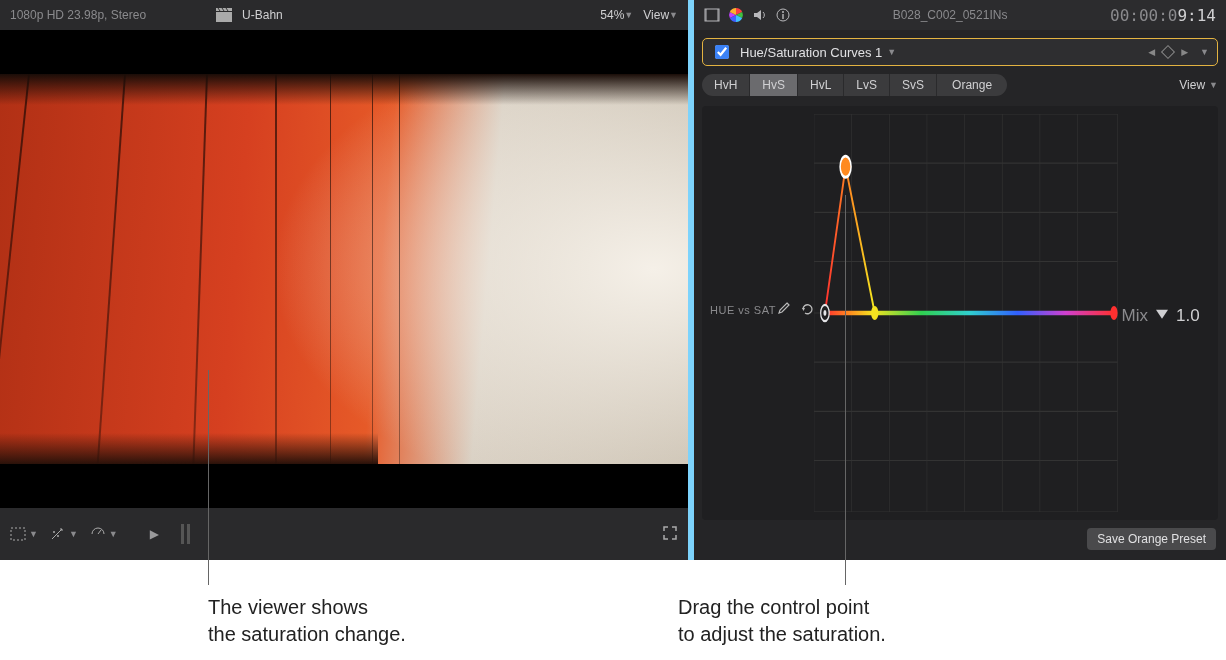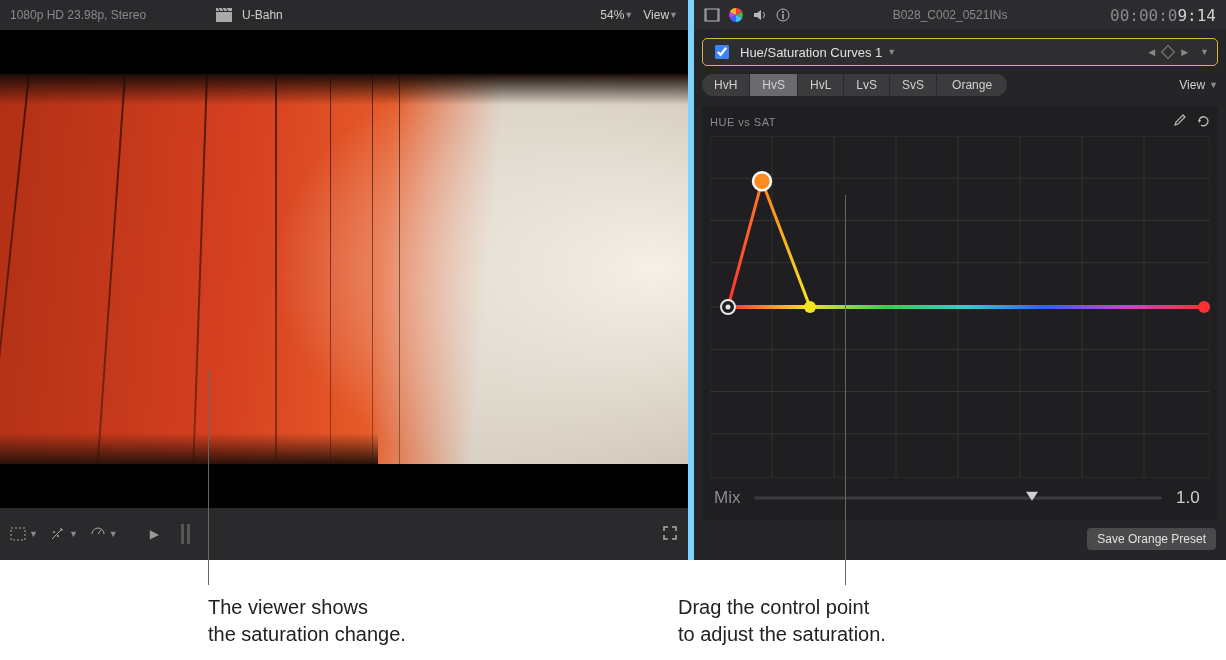--- a/index.html
+++ b/index.html
@@ -204,21 +204,21 @@
     color: var(--text);
   }
 
   .curve-panel {
     margin: 10px 8px 0 8px;
     background: #1f1f21;
     border-radius: 4px;
     padding: 8px;
     flex: 1;
     display: flex;
-    flex-direction: column;
+    flex-direction: row;
   }
   .curve-title-row {
     display: flex;
     align-items: center;
     justify-content: space-between;
     font-size: 11px;
     color: var(--text-dim);
     letter-spacing: 0.5px;
     margin-bottom: 6px;
   }

